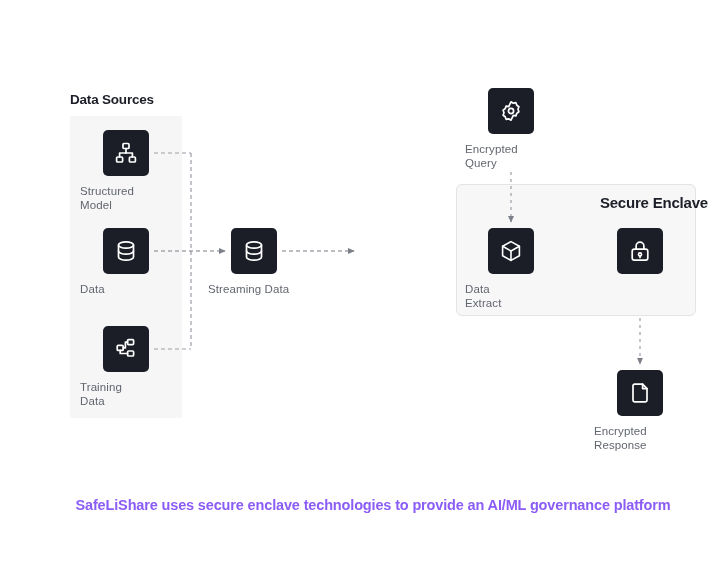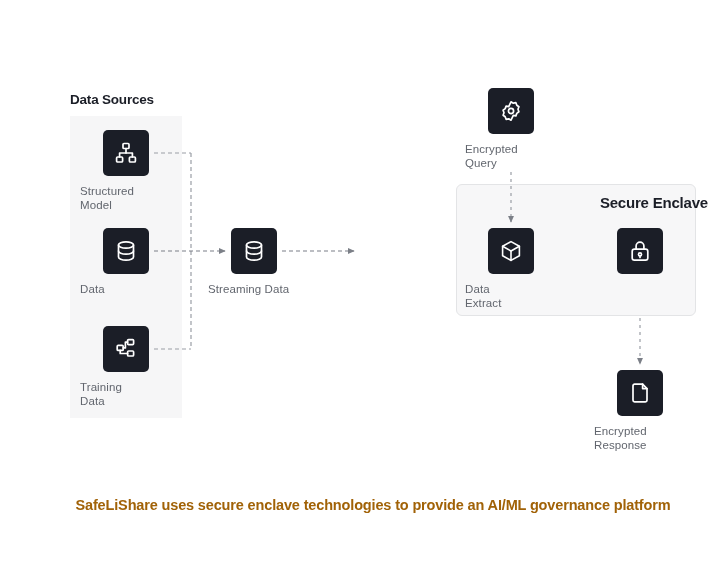--- a/index.html
+++ b/index.html
@@ -114,21 +114,21 @@
   
   #caption {
     position: absolute;
     left: 0;
     right: 0;
     top: 497px;
     text-align: center;
     font-size: 14.5px;
     font-weight: 700;
     letter-spacing: -0.15px;
-    color: #a16207;
+    color: #8b5cf6;
   }
 </style>
 </head>
 <body>
 
 <div id="canvas">
 
   <div class="panel" id="sources-panel"></div>
   <div class="panel" id="enclave-panel"></div>
 

